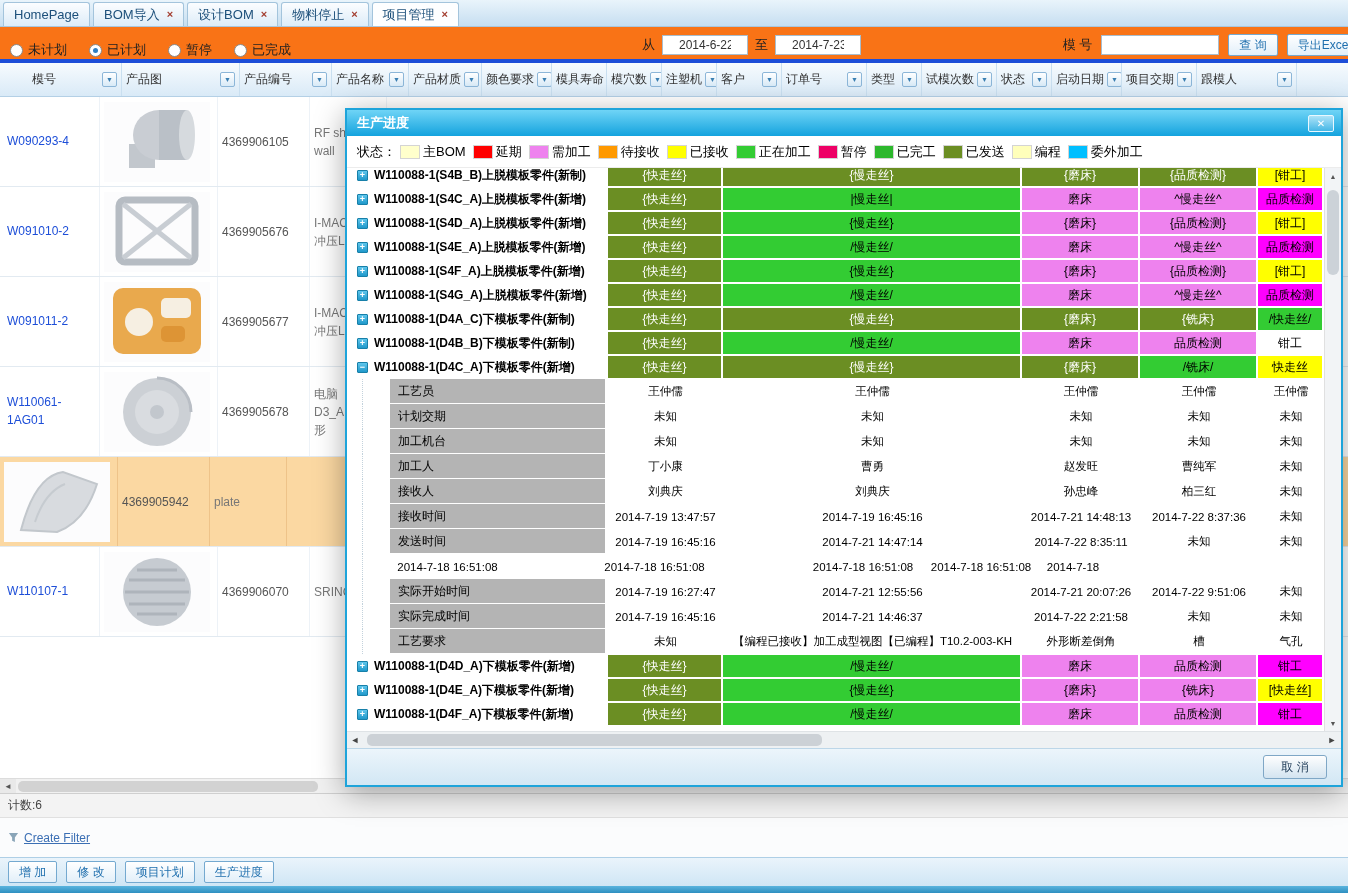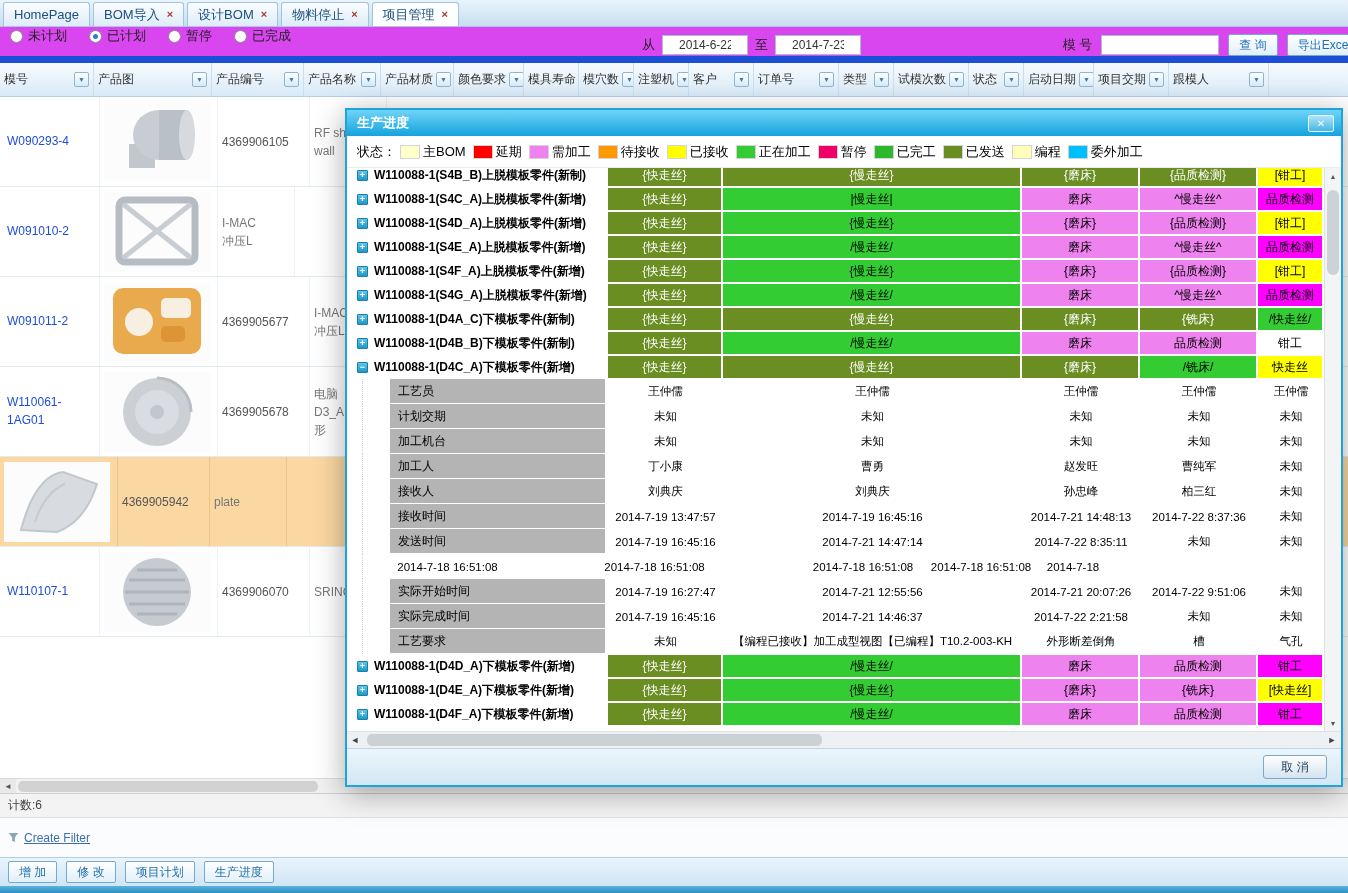--- a/index.html
+++ b/index.html
@@ -9,21 +9,21 @@
 
 .tab-bar{height:27px;background:linear-gradient(#e9f4fb,#c6def1);border-bottom:1px solid #a9c7de;
   display:flex;align-items:flex-end;padding-left:3px}
 .tab{height:24px;display:flex;align-items:center;gap:7px;padding:0 10px;margin-right:3px;
   border:1px solid #a3c4dc;border-bottom:none;border-radius:3px 3px 0 0;
   background:linear-gradient(#fbfdff,#ddecf8);color:#1c4f7a;font-size:13px;cursor:default;white-space:nowrap}
 .tab.active{background:#fdfeff}
 .tab-close{color:#a23c2e;font-size:11px;font-weight:bold;line-height:1}
 
 
-.toolbar{height:36px;position:relative;background:#d946ef;display:flex;align-items:flex-start;border-bottom:7px solid #1d4ed8}
+.toolbar{height:36px;position:relative;background:#f97316;display:flex;align-items:flex-end;border-bottom:4px solid #1d4ed8}
 .radio-group{display:flex;align-items:center;gap:22px;padding-left:10px}
 .radio-item{display:flex;align-items:center;gap:5px;font-size:13px;color:#222}
 .radio-dot{width:13px;height:13px;border-radius:50%;border:1px solid #8a8a8a;background:#fff;position:relative;flex:0 0 13px}
 .radio-dot.checked::after{content:"";position:absolute;left:3px;top:3px;width:5px;height:5px;border-radius:50%;background:#2e7fc2}
 .date-group{position:absolute;left:642px;top:0;height:36px;display:flex;align-items:center;gap:7px;font-size:13px}
 .t-input{height:20px;border:1px solid #a8bdcd;padding:0 16px;font-size:12px;font-family:inherit;color:#333;background:#fff}
 .date-input{width:86px}
 .mold-group{position:absolute;right:-14px;top:0;height:36px;display:flex;align-items:center;gap:9px;font-size:13px}
 .mold-input{width:118px}
 .btn{height:22px;padding:0 10px;border:1px solid #74a9d0;border-radius:2px;background:linear-gradient(#ffffff,#e2eff9);
@@ -152,21 +152,21 @@
   </div>
   <div class="mold-group">
     <span>模  号</span>
     <input class="t-input mold-input" value="" style="">
     <div class="btn">查 询</div>
     <div class="btn">导出Excel</div>
   </div>
 </div>
 
 <div class="grid-header">
-    <div class="gcol" style="width: 94px;">
+    <div class="gcol" style="width: 94px; margin-left: 28px;">
     <span class="col-label">模号</span>
     <span class="filter-btn">▼</span>
   </div>
     <div class="gcol" style="width: 118px;">
     <span class="col-label">产品图</span>
     <span class="filter-btn">▼</span>
   </div>
     <div class="gcol" style="width: 92px;">
     <span class="col-label">产品编号</span>
     <span class="filter-btn">▼</span>
@@ -251,20 +251,21 @@
     <div class="gcell c-mold" style="width: 100px;">W091010-2</div>
     <div class="gcell c-img" style="width: 118px;">
       <span class="thumb">
           <svg viewBox="0 0 104 80">
             <rect x="14" y="8" width="76" height="62" rx="6" fill="none" stroke="#b6bcc3" stroke-width="7"></rect>
             <line x1="18" y1="12" x2="86" y2="66" stroke="#c8cdd3" stroke-width="5"></line>
             <line x1="86" y1="12" x2="18" y2="66" stroke="#c8cdd3" stroke-width="5"></line>
           </svg>
         </span>
     </div>
+    <div class="gcell c-no" style="width: 92px;">4369905676</div>
     <div class="gcell c-name" style="width: 77px;">I-MAC
 冲压L</div>
     <div class="gcell grid-filler"></div>
   </div>
     <div class="grid-row">
     <div class="gcell c-mold" style="width: 100px;">W091011-2</div>
     <div class="gcell c-img" style="width: 118px;">
       <span class="thumb">
           <svg viewBox="0 0 104 80">
             <rect x="8" y="6" width="88" height="66" rx="10" fill="#e9a94d"></rect>

